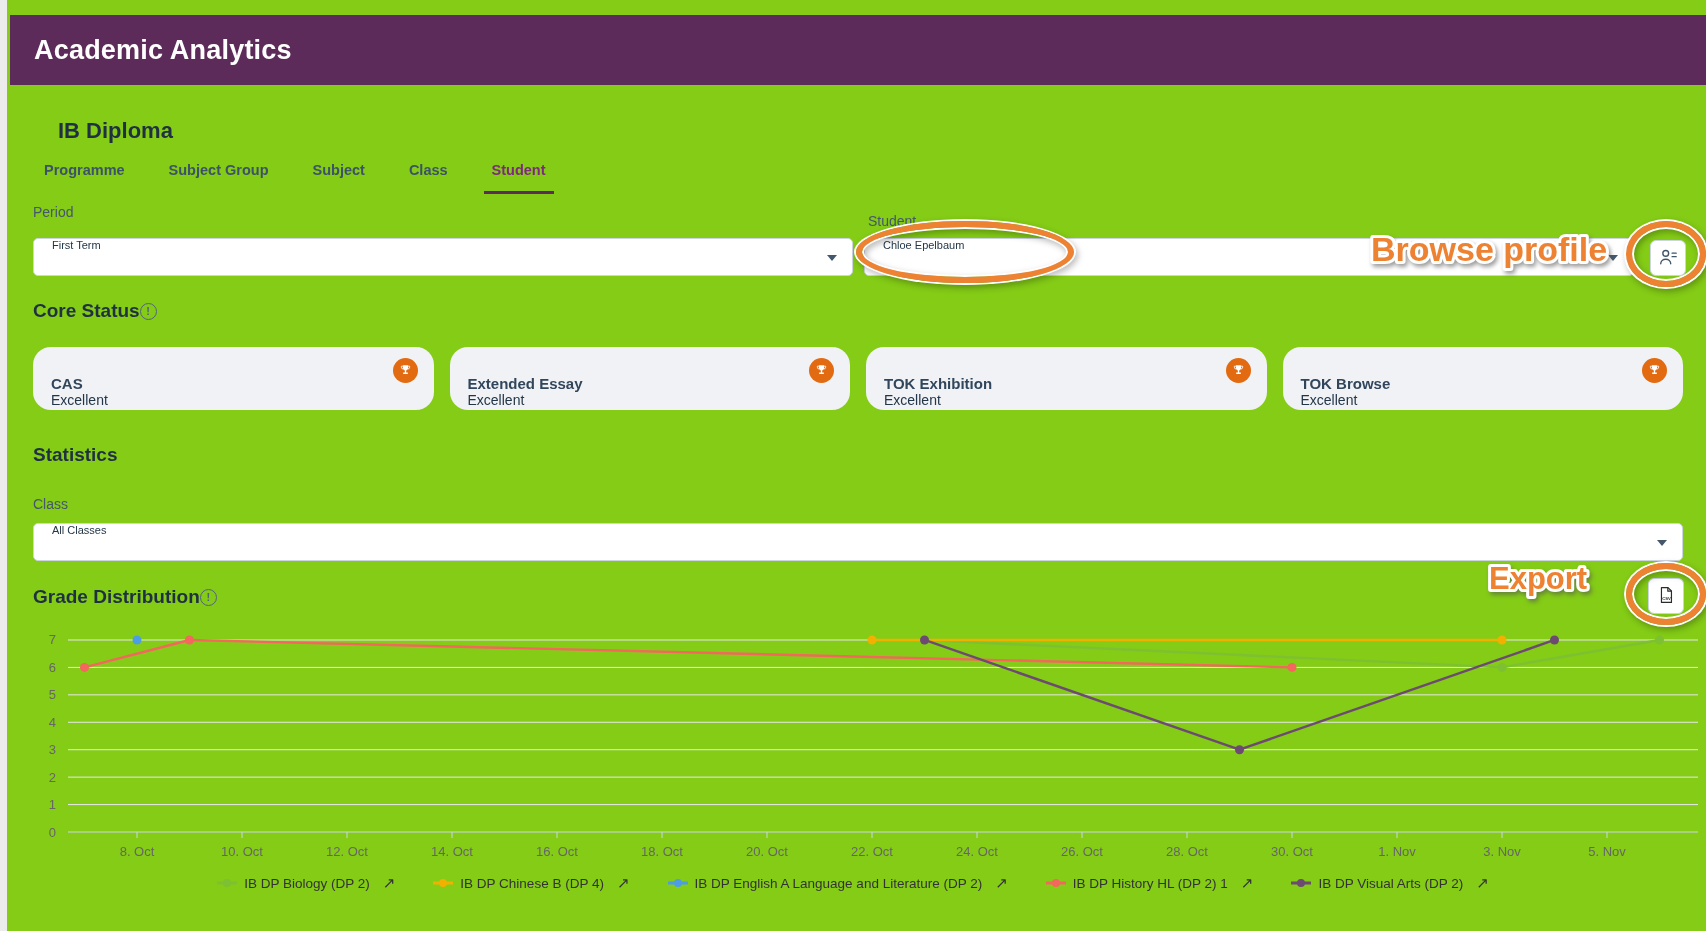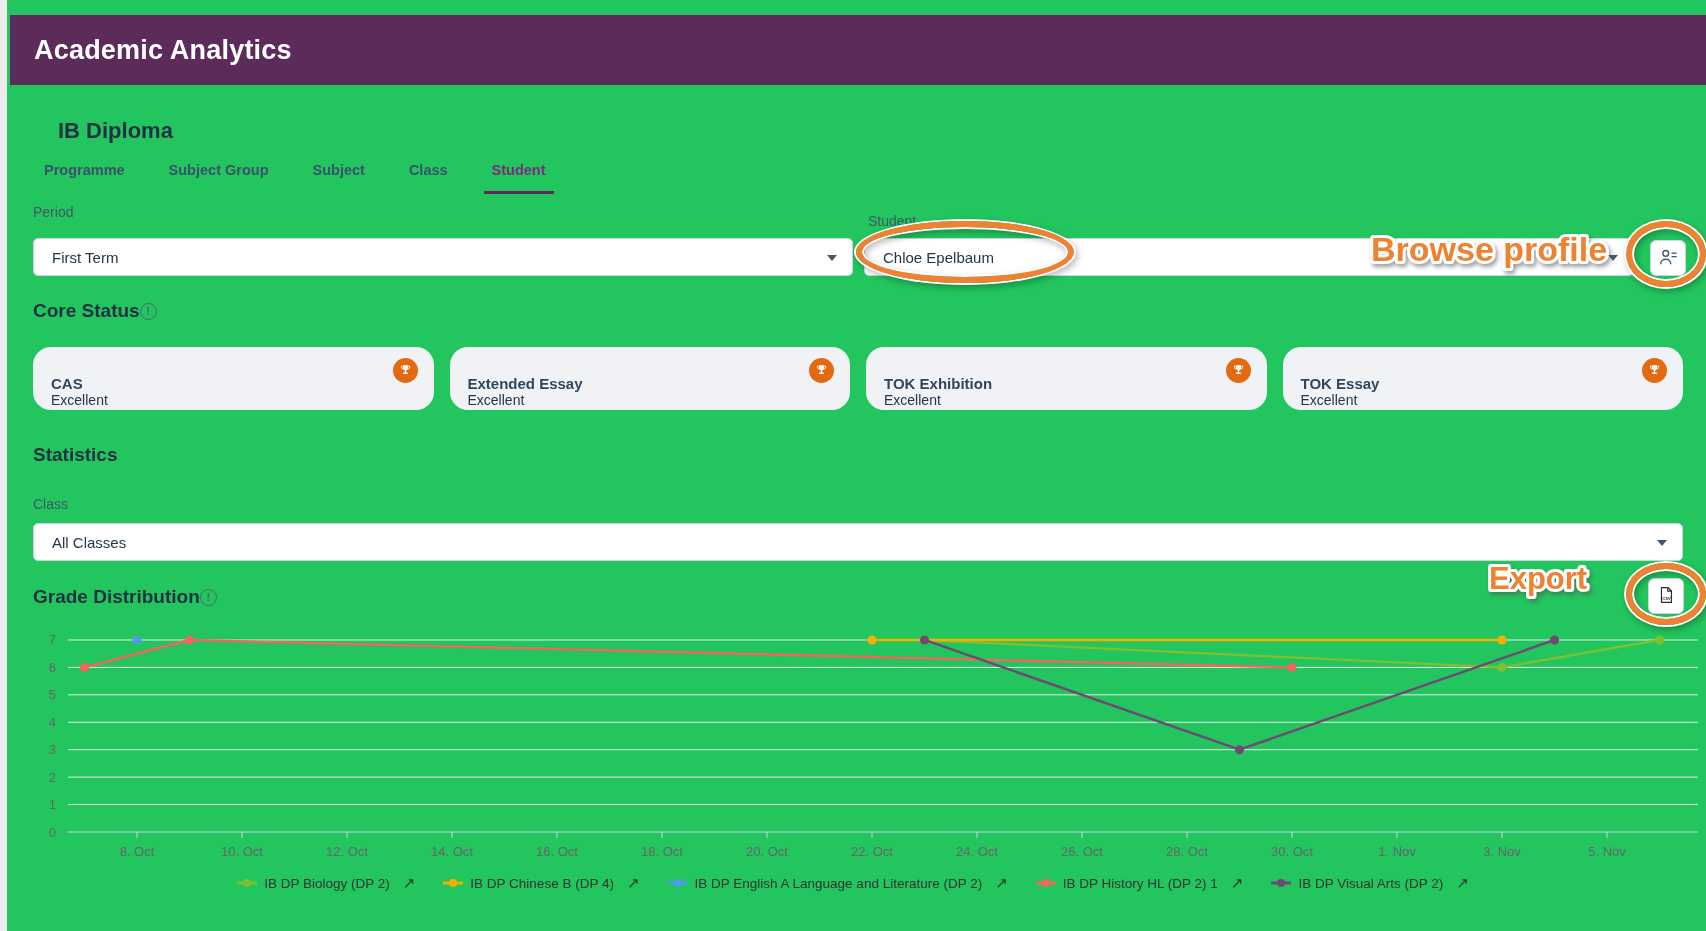--- a/index.html
+++ b/index.html
@@ -1,55 +1,55 @@
 <!DOCTYPE html>
 <html><head>
 <meta charset="utf-8">
 <style>
   * { margin:0; padding:0; box-sizing:border-box; }
   html,body { width:1706px; height:931px; overflow:hidden; background:#fff;
               font-family:"Liberation Sans", sans-serif; color:#233649; }
   .abs { position:absolute; }
-  #stage { position:relative; width:1706px; height:931px; background:#22c55e; }
+  #stage { position:relative; width:1706px; height:931px; background:#84cc16; }
 
   .left-strip { left:0; top:0; width:7px; height:931px; background:#ececec; }
 
   .topbar { left:10px; top:15px; width:1696px; height:70px; background:#5c2b59; }
   .topbar h1 { line-height:70px; padding-left:24px; font-size:27px; font-weight:700; color:#fff; letter-spacing:.2px; }
 
   .page-title { left:33px; top:118px; font-size:22px; font-weight:700; color:#1f3042;margin-left:25px; }
 
   .tabs { left:36px; top:158px; display:flex; gap:28px; }
   .tab { background:none; border:none; font-family:inherit; font-size:14.5px; font-weight:700; color:#3c5268;
          padding:4px 8px 13px 8px; border-bottom:3px solid transparent; cursor:pointer; }
   .tab.active { color:#7d2a7c; border-bottom-color:#5c2b59; }
 
   .field-label { font-size:14px; color:#44576b; }
   .sel { background:#fff; border:1px solid #ccd5e0; border-radius:5px; height:38px;
-         display:flex; align-items:center; padding:0 34px 0 18px; font-size:15px; color:#233649; position:absolute; cursor:pointer; }
+         display:flex; align-items:flex-start; padding:0 34px 0 18px; font-size:11px; color:#233649; position:absolute; cursor:pointer; }
   .sel .chev { position:absolute; right:15px; top:16px; width:0; height:0;
                border-left:5px solid transparent; border-right:5px solid transparent; border-top:6px solid #44576b; }
 
   .icon-btn { position:absolute; width:36px; height:36px; background:#fff; border:1px solid #ccd5e0; border-radius:6px;
               display:flex; align-items:center; justify-content:center; cursor:pointer; }
 
   .sec-head { display:flex; align-items:center; font-size:19px; font-weight:700; color:#1f3042; }
   .info { width:17px; height:17px; border:1.5px solid #50657c; border-radius:50%; display:inline-flex;
           align-items:center; justify-content:center; font-size:11px; font-weight:700; color:#50657c; }
   .info::after { content:"!"; }
 
   .cards { left:33px; top:347px; width:1650px; display:flex; gap:16px; }
   .card { flex:1; height:63px; background:#f0f2f5; border-radius:18px; padding:28px 18px; position:relative; }
   .card .c-title { font-size:15px; font-weight:700; color:#31465c; }
   .card .c-status { font-size:14px; color:#233649; }
   .badge { position:absolute; right:16px; top:11px; width:25px; height:25px; border-radius:50%;
            background:#e26a10; display:flex; align-items:center; justify-content:center; }
 
   #chart-svg text { font-family:"Liberation Sans", sans-serif; }
-  #legend { left:0; top:874px; width:1706px; display:flex; justify-content:center; align-items:center; gap:28px; }
+  #legend { left:0; top:874px; width:1706px; display:flex; justify-content:center; align-items:center; gap:38px; }
   .lg-item { display:flex; align-items:center; gap:7px; cursor:pointer; }
   .lg-label { font-size:13.5px; color:#333; }
   .lg-arrow { font-size:15px; color:#333; margin-left:6px; cursor:pointer; }
 
   .ann { pointer-events:none; z-index:50; }
   .ann-ellipse { border:6px solid #ee8233; border-radius:50%;
                  box-shadow:0 0 0 2px #fff, inset 0 0 0 2px #fff;
                  filter:drop-shadow(2px 3px 3px rgba(0,0,0,.28)); }
   .ann-word { filter:drop-shadow(2px 3px 2px rgba(80,80,80,.55)); }
   .ann-word text { font-family:"Liberation Sans", sans-serif; font-weight:700; fill:#ee8233;
@@ -128,21 +128,21 @@
       <div class="c-title">TOK Exhibition</div>
       <div class="c-status">Excellent</div>
       <span class="badge">
         <svg viewBox="0 0 20 20" width="13" height="13">
             <path fill="#fff" d="M6 2h8v4.2a4 4 0 0 1-2.9 3.85L11 10.2V13h2.6v2.4H6.4V13H9v-2.8l-.1-.15A4 4 0 0 1 6 6.2z"></path>
             <path fill="none" stroke="#fff" stroke-width="1.3" d="M6 3.4H3.6v1.4a3 3 0 0 0 2.7 3M14 3.4h2.4v1.4a3 3 0 0 1-2.7 3"></path>
           </svg>
       </span>
     </div>
     <div class="card">
-      <div class="c-title">TOK Essay</div>
+      <div class="c-title">TOK Browse</div>
       <div class="c-status">Excellent</div>
       <span class="badge">
         <svg viewBox="0 0 20 20" width="13" height="13">
             <path fill="#fff" d="M6 2h8v4.2a4 4 0 0 1-2.9 3.85L11 10.2V13h2.6v2.4H6.4V13H9v-2.8l-.1-.15A4 4 0 0 1 6 6.2z"></path>
             <path fill="none" stroke="#fff" stroke-width="1.3" d="M6 3.4H3.6v1.4a3 3 0 0 0 2.7 3M14 3.4h2.4v1.4a3 3 0 0 1-2.7 3"></path>
           </svg>
       </span>
     </div>
   </div>
 

